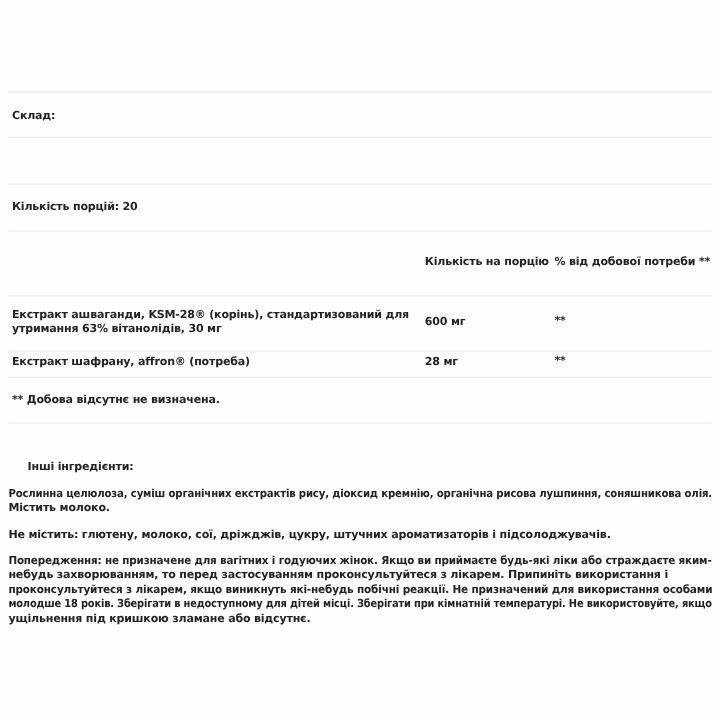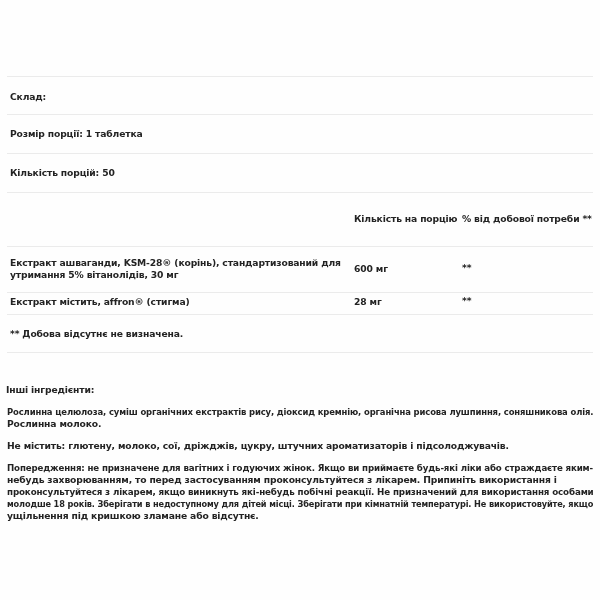--- a/index.html
+++ b/index.html
@@ -27,59 +27,58 @@
   </style>
 </head>
 <body>
 
 <div class="page">
 
   <div class="hr" style="top:76px"></div>
   <div class="txt" style="left:10px; top:91px">Склад:</div>
 
   <div class="hr" style="top:114px"></div>
-  <div class="txt" style="left:10px; top:128px">Розмір порції: 1 таблетка</div>
 
   <div class="hr" style="top:153px"></div>
-  <div class="txt" style="left:10px; top:167px">Кількість порцій: 50</div>
+  <div class="txt" style="left:10px; top:167px">Кількість порцій: 20</div>
 
   <div class="hr" style="top:192px"></div>
 
   <div>
     <div class="txt" style="left:354px; top:213px">Кількість на порцію</div>
     <div class="txt" style="left:462px; top:213px">% від добової потреби **</div>
 
     <div class="hr" style="top:246px"></div>
 
     <div>
       <div class="txt" style="left:10px; top:257px">Екстракт ашваганди, KSM-28® (корінь), стандартизований для</div>
-      <div class="txt" style="left:10px; top:269px">утримання 5% вітанолідів, 30 мг</div>
+      <div class="txt" style="left:10px; top:269px">утримання 63% вітанолідів, 30 мг</div>
       <div class="txt" style="left:354px; top:263px">600 мг</div>
       <div class="txt" style="left:462px; top:262px">**</div>
     </div>
 
     <div class="hr" style="top:292px"></div>
 
     <div>
-      <div class="txt" style="left:10px; top:296px">Екстракт містить, affron® (стигма)</div>
+      <div class="txt" style="left:10px; top:296px">Екстракт шафрану, affron® (потреба)</div>
       <div class="txt" style="left:354px; top:296px">28 мг</div>
       <div class="txt" style="left:462px; top:295px">**</div>
     </div>
 
     <div class="hr" style="top:314px"></div>
 
     <div class="txt" style="left:10px; top:328px">** Добова відсутнє не визначена.</div>
 
     <div class="hr" style="top:352px"></div>
   </div>
 
   <div>
-    <div class="txt" style="left:6px; top:384px">Інші інгредієнти:</div>
+    <div class="txt" style="left:23px; top:384px">Інші інгредієнти:</div>
     <div class="txt" style="left: 7px; top: 406px; transform-origin: left top; transform: scaleX(0.92);">Рослинна целюлоза, суміш органічних екстрактів рису, діоксид кремнію, органічна рисова лушпиння, соняшникова олія.</div>
-    <div class="txt" style="left:7px; top:418px">Рослинна молоко.</div>
+    <div class="txt" style="left:7px; top:418px">Містить молоко.</div>
     <div class="txt" style="left:7px; top:440px">Не містить: глютену, молоко, сої, дріжджів, цукру, штучних ароматизаторів і підсолоджувачів.</div>
 
     <div>
       <div class="txt" style="left: 7px; top: 462px; transform-origin: left top; transform: scaleX(0.941);">Попередження: не призначене для вагітних і годуючих жінок. Якщо ви приймаєте будь-які ліки або страждаєте яким-</div>
       <div class="txt" style="left:7px; top:474px">небудь захворюванням, то перед застосуванням проконсультуйтеся з лікарем. Припиніть використання і</div>
       <div class="txt" style="left: 7px; top: 486px; transform-origin: left top; transform: scaleX(0.95);">проконсультуйтеся з лікарем, якщо виникнуть які-небудь побічні реакції. Не призначений для використання особами</div>
       <div class="txt" style="left: 7px; top: 498px; transform-origin: left top; transform: scaleX(0.892);">молодше 18 років. Зберігати в недоступному для дітей місці. Зберігати при кімнатній температурі. Не використовуйте, якщо</div>
       <div class="txt" style="left:7px; top:510px">ущільнення під кришкою зламане або відсутнє.</div>
     </div>
   </div>

